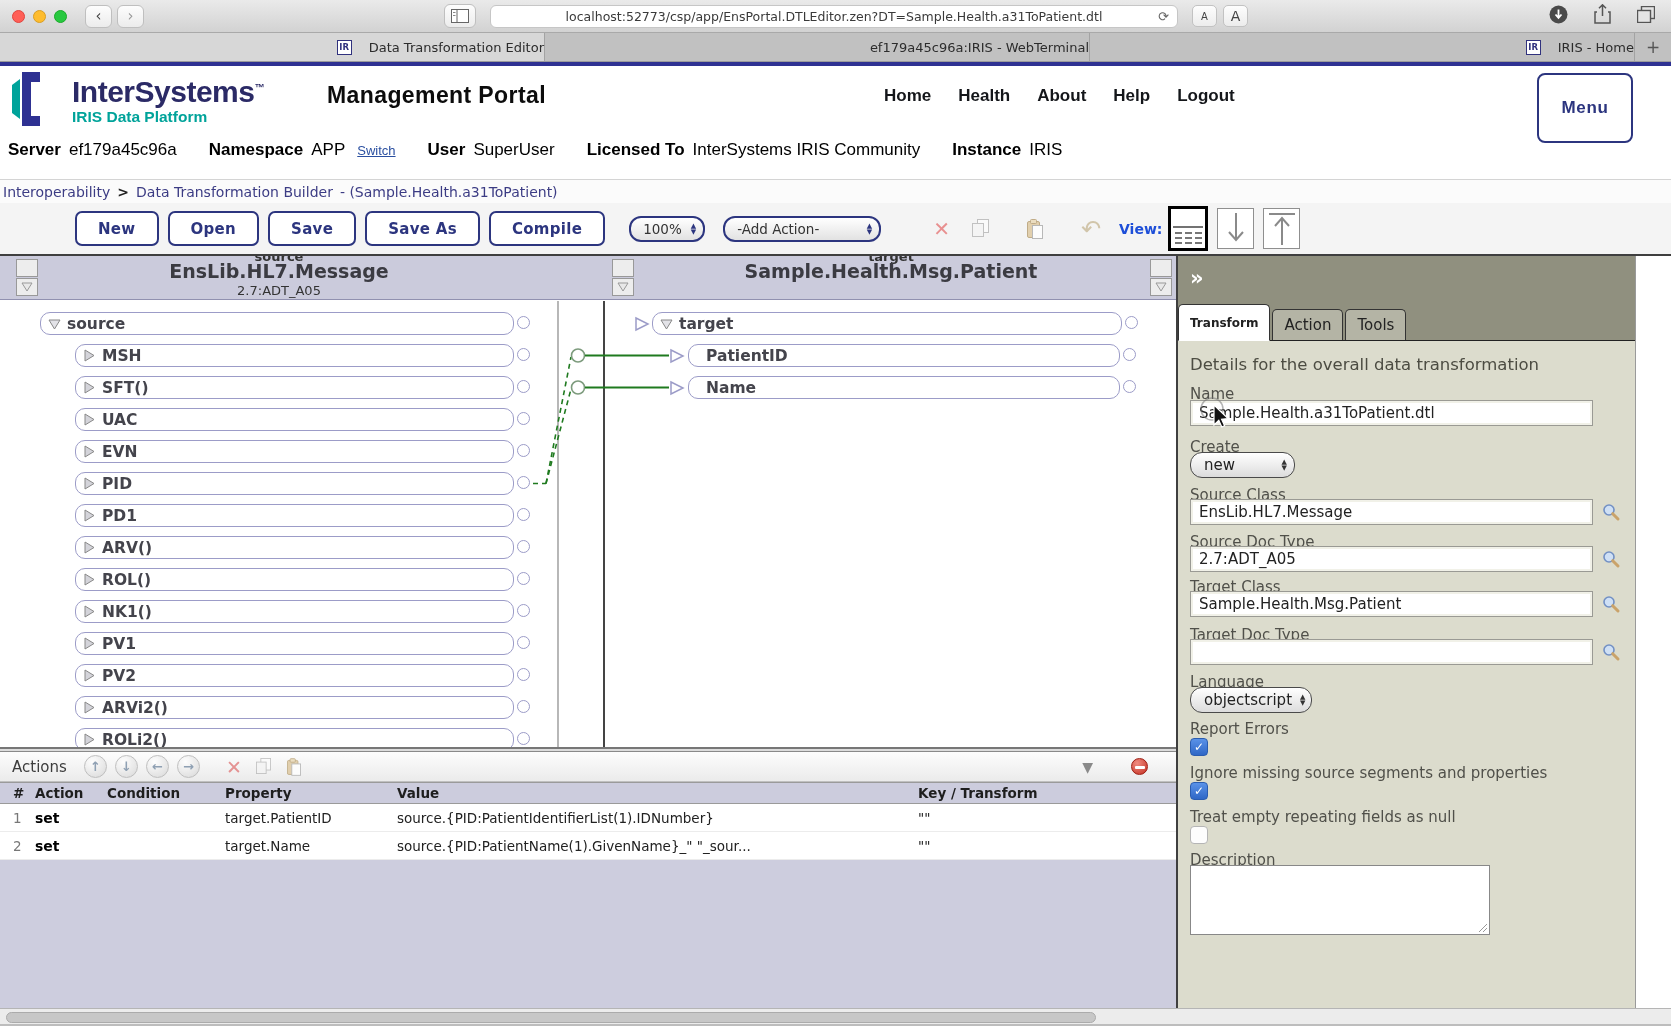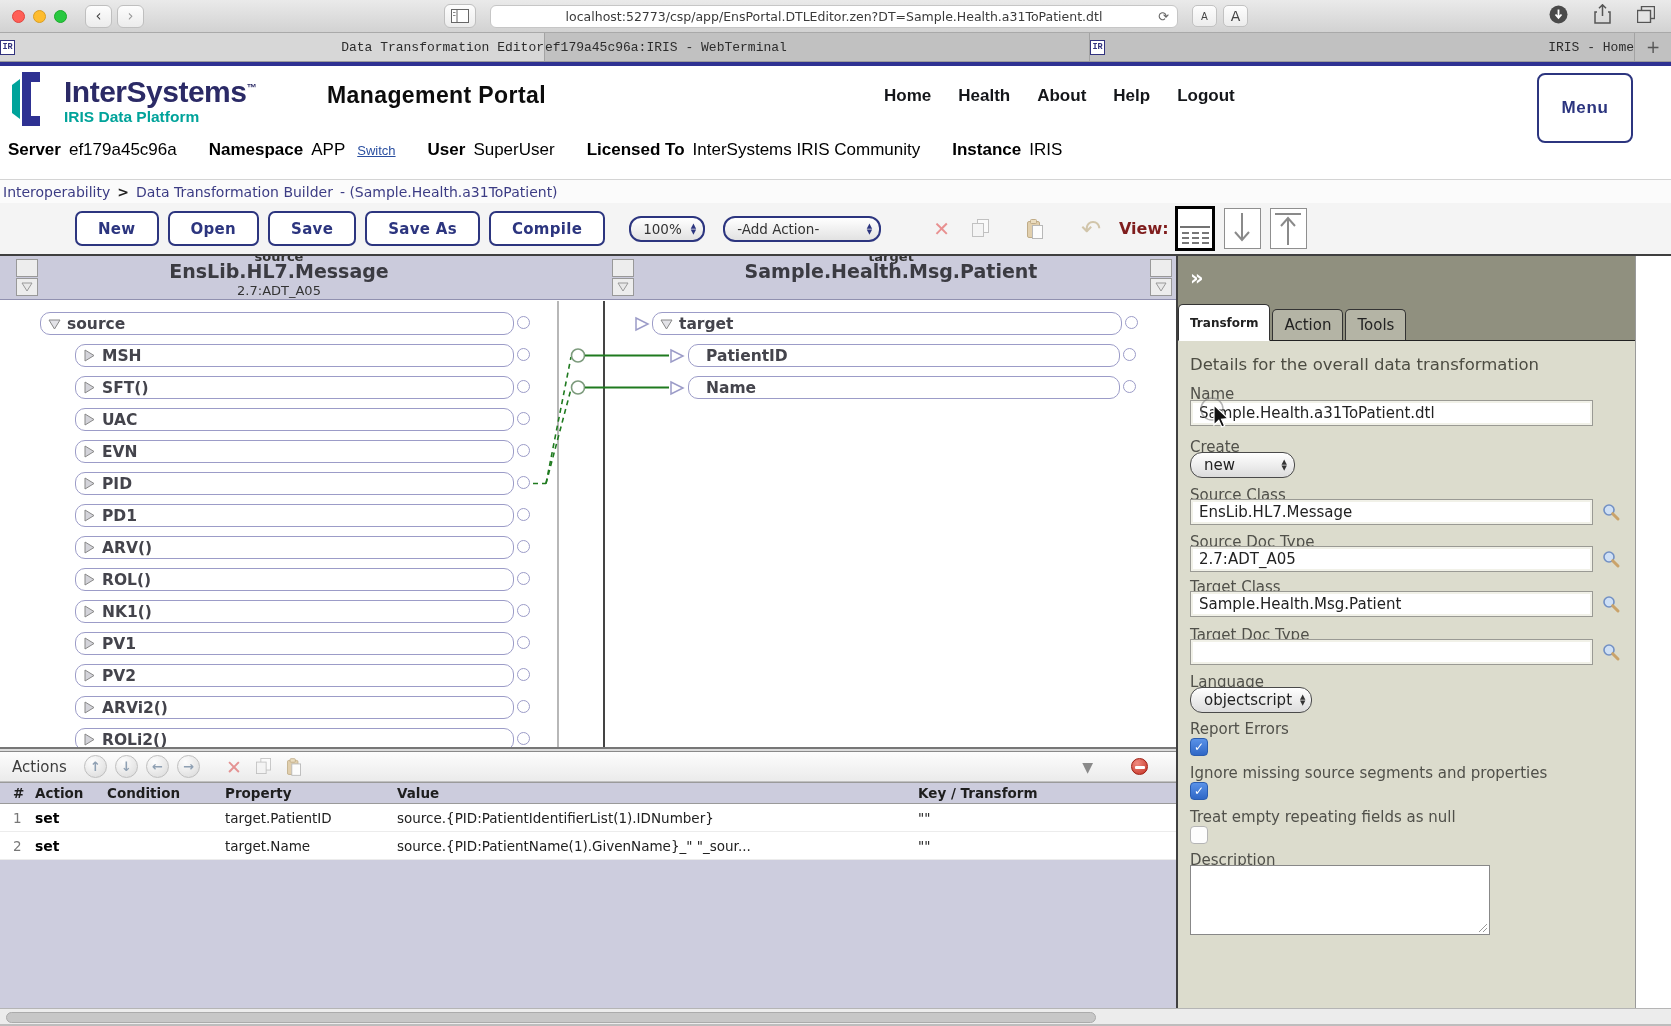--- a/index.html
+++ b/index.html
@@ -31,35 +31,35 @@
   .reload { position:absolute; right:8px; color:#666; font-size:13px; }
   .fontbtns { display:flex; gap:6px; margin-left:14px; align-items:center; }
   .fbtn { width:25px; height:22px; border:1px solid #c2c2c2; border-radius:5px;
     background:linear-gradient(#fdfdfd,#ececec); color:#444;
     display:flex; align-items:center; justify-content:center; }
   .fbtn.small{ font-size:10px; } .fbtn.big{ font-size:14px; }
   .tbright { margin-left:auto; margin-right:16px; display:flex; gap:26px; align-items:center; }
 
   .tabbar { position:absolute; top:33px; left:0; width:100%; height:29px;
     background:#c1c1c1; border-bottom:1px solid #9b9b9b; display:flex; }
-  .tab { flex:1; display:flex; align-items:center; justify-content:space-between; gap:17px;
-    font-size:13px; color:#2c2c2c; border-right:1px solid #a3a3a3; background:#c1c1c1;font-family:Liberation Mono, monospace; }
+  .tab { flex:1; display:flex; align-items:center; justify-content:flex-end; gap:17px;
+    font-size:13px; color:#2c2c2c; border-right:1px solid #a3a3a3; background:#c1c1c1; }
   .tab.active { background:#d7d7d7; }
   .fav { width:15px; height:15px; border:1px solid #31327e; background:#fff;
     color:#31327e; font-size:8.5px; font-weight:bold;
     display:flex; align-items:center; justify-content:center; flex:none; }
   .tabplus { width:36px; display:flex; align-items:center; justify-content:center;
     color:#555; font-size:17px; }
 
   
   .phead { position:absolute; top:62px; left:0; width:100%; height:117px;
     background:#fff; border-top:4px solid #2e3192;
     font-family:"Liberation Sans", sans-serif; }
   .logo { position:absolute; left:10px; top:6px; display:flex; align-items:center; }
-  .logo-text { margin-left:16px; }
+  .logo-text { margin-left:24px; }
   .logo-name { font-size:30px; font-weight:bold; color:#2b2a66; letter-spacing:-.5px; line-height:30px;}
   .logo-tm { font-size:10px; vertical-align:super; color:#2b2a66; font-weight:bold;}
   .logo-plat { font-size:15.5px; font-weight:bold; color:#00a39a; margin-top:1px; }
   .ptitle { position:absolute; left:327px; top:16px; font-size:23px; font-weight:bold;
     color:#0c0c0c; letter-spacing:.4px; }
   .pnav { position:absolute; left:884px; top:20px; display:flex; gap:27px;
     font-size:17px; font-weight:bold; color:#14161a; }
   .pnav span { cursor:default;text-align:center; }
   .menu-btn { position:absolute; left:1537px; top:7px; width:96px; height:70px;
     border:2px solid #2c357f; border-radius:8px; background:#fff; color:#2c357f;
@@ -83,21 +83,21 @@
     font-size:15px; letter-spacing:.3px; display:flex; align-items:center; }
   .tb-btn.first { margin-left:75px; }
   .tb-select { height:26px; border:2px solid #2c357f; border-radius:12px;
     background:linear-gradient(#ffffff,#e2e2e2); color:#333; font-size:13.5px;
     display:flex; align-items:center; padding:0 7px 0 12px; }
   .stepper { margin-left:auto; display:flex; flex-direction:column; align-items:center;
     color:#2c357f; font-size:7px; line-height:6px; padding-left:8px; }
   .tb-icons { display:flex; align-items:center; margin-left:52px; gap:22px; }
   .ico-x { color:#e89090; font-size:20px; font-weight:bold; }
   .ico-undo { color:#cbbd9e; font-size:24px; opacity:.85; }
-  .view-label { margin-left:18px; font-size:16px; font-weight:bold; color:#7f1d1d; }
+  .view-label { margin-left:18px; font-size:14px; font-weight:bold; color:#1d4ed8; }
   .viewbtns { display:flex; gap:9px; margin-left:6px; align-items:center; }
   .vbtn { width:37px; height:41px; background:#fff; border:1px solid #8f8f8f;
     display:flex; align-items:center; justify-content:center; }
   .vbtn.sel { width:40px; height:45px; border:3px solid #000; }
 
   
   .diagram { position:absolute; left:0; top:256px; width:1176px; height:491px;
     background:#fff; overflow:hidden; }
   .band { position:absolute; left:0; top:0; width:100%; height:44px;
     background:#cbcbdc; border-bottom:1px solid #9191b0; }

